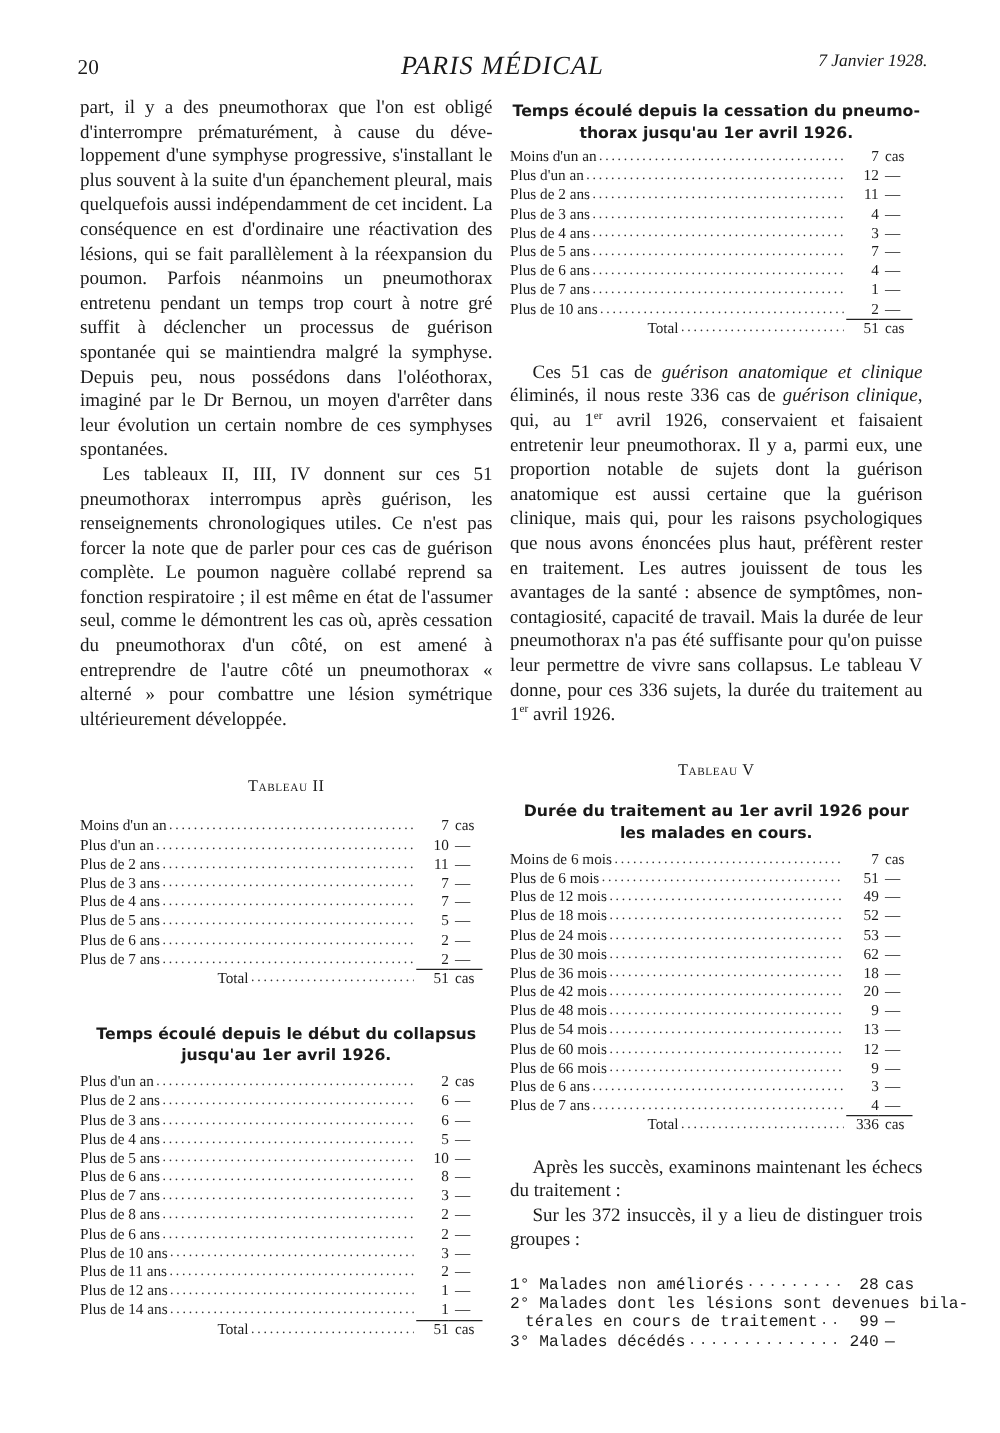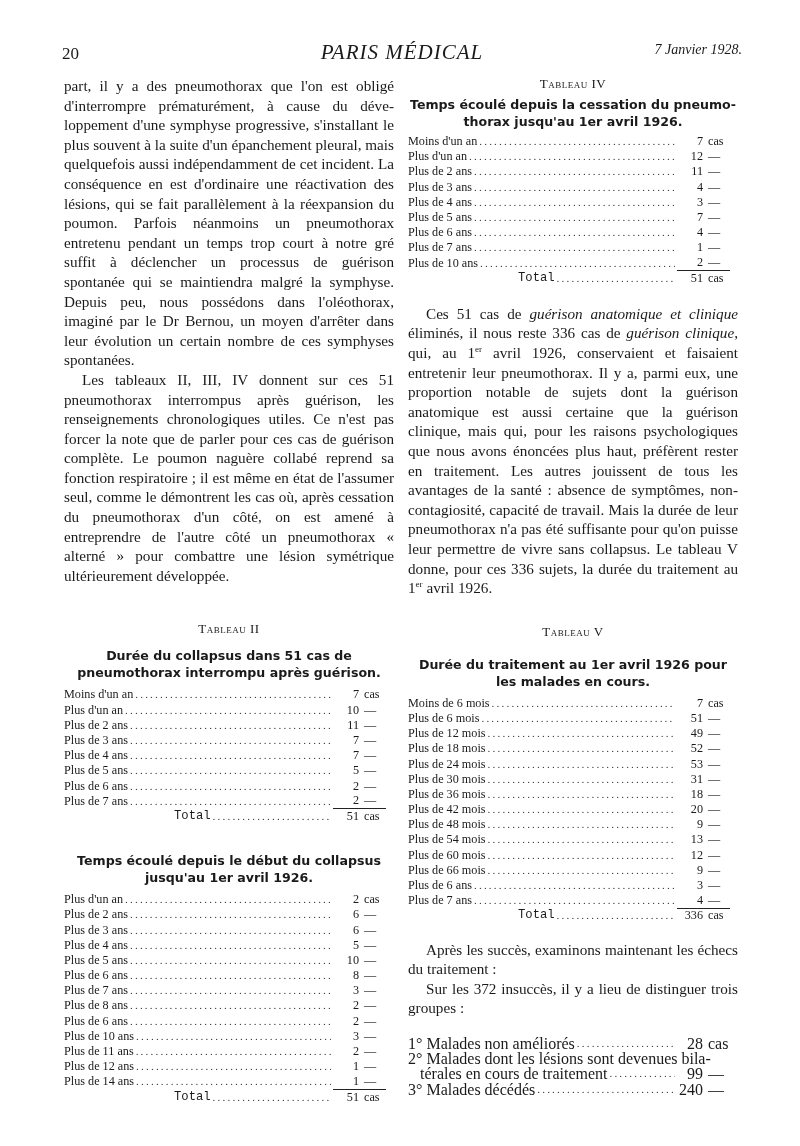--- a/index.html
+++ b/index.html
@@ -20,52 +20,51 @@
   p.body {
     margin: 0; font-size: 15.2px; line-height: 19.6px; text-align: justify; hyphens: manual;
   }
   p.body.indent { text-indent: 18px; }
   sup { font-size: 9px; line-height: 0; }
 
   .tab-label { text-align: center; font-variant: small-caps; font-size: 13px; letter-spacing: 0.5px; margin: 0; }
   .tab-title { text-align: center; font-family: "DejaVu Sans", sans-serif; font-weight: bold; font-size: 12.6px; line-height: 17px; margin: 0; }
 
   .rows { margin: 0; padding: 0; list-style: none; }
-  .row { display: flex; align-items: center; font-size: 12.2px; line-height: 15.2px; height: 15.2px; }
+  .row { display: flex; align-items: flex-start; font-size: 12.2px; line-height: 15.2px; height: 15.2px; }
   .row .lbl { white-space: nowrap; }
   .row .dots { flex: 1; overflow: hidden; white-space: nowrap; margin: 0 2px; letter-spacing: 2.2px; font-size: 11px; color: #333; }
   .row .dots::after { content: "...................................................................................................."; }
   .row .val { width: 26px; text-align: right; white-space: nowrap; }
   .row .unit { width: 30px; text-align: left; padding-left: 5px; white-space: nowrap; }
-  .row.total .lbl { padding-left: 110px; font-family: Liberation Mono, monospace; }
+  .row.total .lbl { padding-left: 110px; }
   .row.last .val, .row.last .unit { border-bottom: 1px solid #222; }
   .row.last .unit { width: 22px; margin-right: 8px; }
 
-  .groups .row { font-size: 16px; }
+  .groups .row { font-size: 13px; font-family: Liberation Mono, monospace; }
   .groups .row.cont .lbl { padding-left: 12px; }
   .groups .row.nodots .dots::after { content: ""; }
 </style>
 </head>
 <body>
 
 <div class="header">
   <span class="pnum">20</span>
   <span class="title">PARIS MÉDICAL</span>
   <span class="date">7 Janvier 1928.</span>
 </div>
 
 <div class="col left">
   <p class="body">part, il y a des pneumothorax que l'on est obligé d'interrompre prématurément, à cause du déve­loppement d'une symphyse progressive, s'ins­tallant le plus souvent à la suite d'un épanchement pleural, mais quelquefois aussi indépendamment de cet incident. La conséquence en est d'ordinaire une réactivation des lésions, qui se fait parallè­lement à la réexpansion du poumon. Parfois néanmoins un pneumothorax entretenu pendant un temps trop court à notre gré suffit à déclencher un processus de guérison spontanée qui se main­tiendra malgré la symphyse. Depuis peu, nous possédons dans l'oléothorax, imaginé par le Dr Bernou, un moyen d'arrêter dans leur évolu­tion un certain nombre de ces symphyses spon­tanées.</p>
   <p class="body indent">Les tableaux II, III, IV donnent sur ces 51 pneumothorax interrompus après guérison, les renseignements chronologiques utiles. Ce n'est pas forcer la note que de parler pour ces cas de guérison complète. Le poumon naguère collabé reprend sa fonction respiratoire ; il est même en état de l'assumer seul, comme le démontrent les cas où, après cessation du pneumothorax d'un côté, on est amené à entreprendre de l'autre côté un pneumothorax « alterné » pour combattre une lésion symétrique ultérieurement développée.</p>
 
   <div style="height:36px"></div>
   <div class="table-block">
     <p class="tab-label">Tableau II</p>
     <div style="height:10px"></div>
-    <p class="tab-title">Durée du collapsus dans 51 cas de pneumotho­rax interrompu après guérison.</p>
     <div style="height:6px"></div>
     <ul class="rows">
         <li class="row">
           <span class="lbl">Moins d'un an</span>
           <span class="dots"></span>
           <span class="val">7</span>
           <span class="unit">cas</span>
         </li>
         <li class="row">
           <span class="lbl">Plus d'un an</span>
@@ -207,21 +206,20 @@
           <span class="dots"></span>
           <span class="val">51</span>
           <span class="unit">cas</span>
         </li>
       </ul>
   </div>
 </div>
 
 <div class="col right">
   <div class="table-block">
-    <p class="tab-label">Tableau IV</p>
     <div style="height:4px"></div>
     <p class="tab-title">Temps écoulé depuis la cessation du pneumo­thorax jusqu'au 1er avril 1926.</p>
     <div style="height:4px"></div>
     <ul class="rows">
         <li class="row">
           <span class="lbl">Moins d'un an</span>
           <span class="dots"></span>
           <span class="val">7</span>
           <span class="unit">cas</span>
         </li>
@@ -318,21 +316,21 @@
         </li>
         <li class="row">
           <span class="lbl">Plus de 24 mois</span>
           <span class="dots"></span>
           <span class="val">53</span>
           <span class="unit">—</span>
         </li>
         <li class="row">
           <span class="lbl">Plus de 30 mois</span>
           <span class="dots"></span>
-          <span class="val">31</span>
+          <span class="val">62</span>
           <span class="unit">—</span>
         </li>
         <li class="row">
           <span class="lbl">Plus de 36 mois</span>
           <span class="dots"></span>
           <span class="val">18</span>
           <span class="unit">—</span>
         </li>
         <li class="row">
           <span class="lbl">Plus de 42 mois</span>

